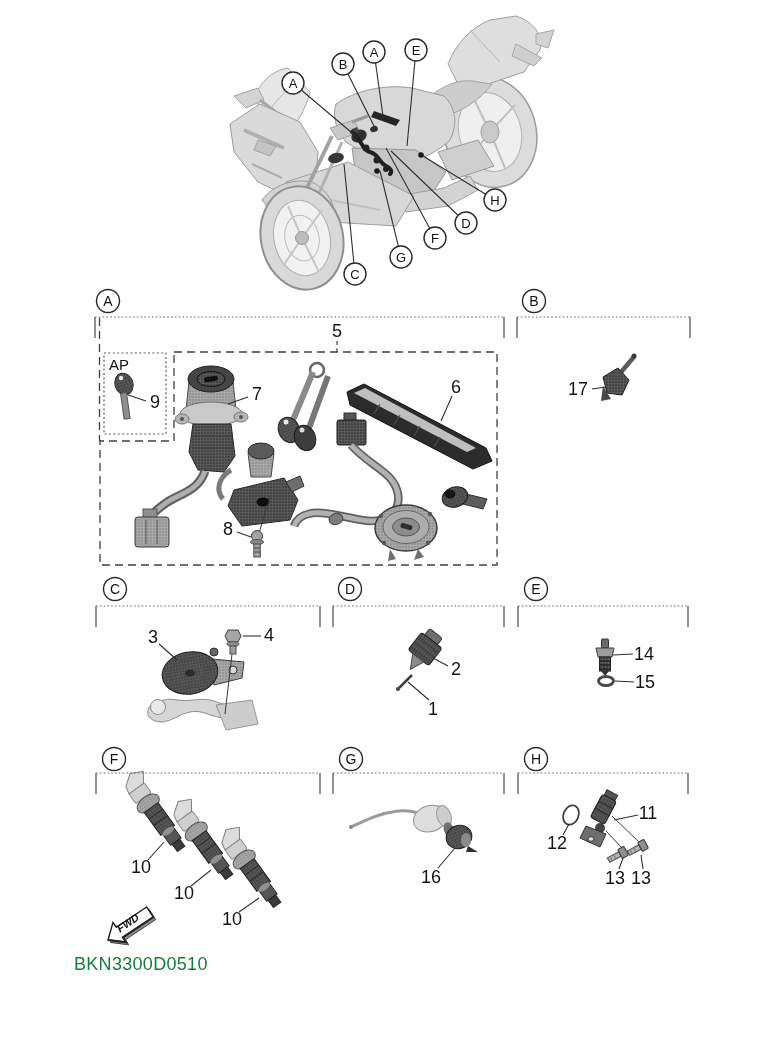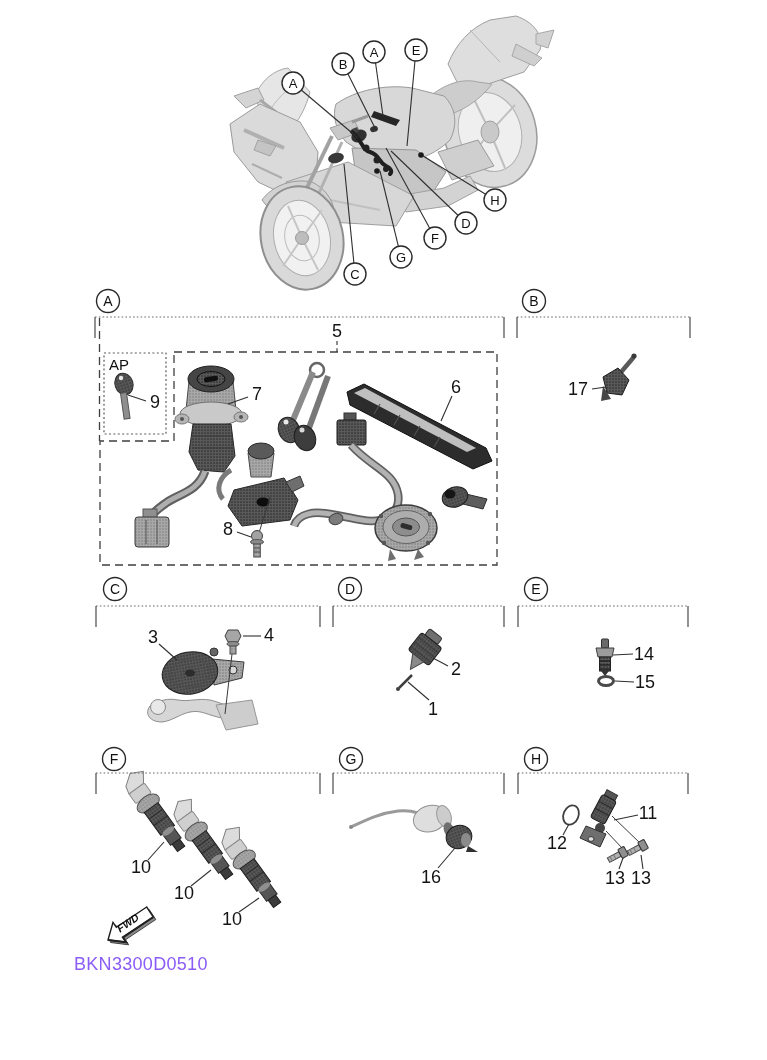--- a/index.html
+++ b/index.html
@@ -13,21 +13,21 @@
   .sec-letter{font-size:14px;fill:#111;text-anchor:middle}
   .co-letter{font-size:13px;fill:#111;text-anchor:middle}
   .part-num{font-size:18px;fill:#141414;text-anchor:middle}
   .leader{stroke:#2f2f2f;stroke-width:1.1;fill:none}
   .leader.dashed{stroke-dasharray:4 3.2}
   .thinline{stroke:#3a3a3a;stroke-width:1;fill:none}
   .dash-box{fill:none;stroke:#3f3f3f;stroke-width:1.3;stroke-dasharray:8 5}
   .dot-box{fill:none;stroke:#5a5a5a;stroke-width:1.2;stroke-dasharray:2 2.4}
   .ap-text{font-size:15px;fill:#111}
   .fwd-text{font-size:10.5px;font-style:italic;font-weight:bold;fill:#0e0e0e;text-anchor:middle}
-  .code-label{position:absolute;left:74px;top:954px;font-size:18px;color:#8b5cf6;letter-spacing:.3px}
+  .code-label{position:absolute;left:74px;top:954px;font-size:18px;color:#15803d;letter-spacing:.3px}
 </style>
 </head>
 <body>
 
 <div class="page">
 <svg width="767" height="1060" viewBox="0 0 767 1060">
   <defs>
     <pattern id="htl" width="3" height="3" patternUnits="userSpaceOnUse">
       <rect width="3" height="3" fill="#dedede"></rect>
           <circle cx="1" cy="1" r="0.8" fill="#c2c2c2"></circle>

